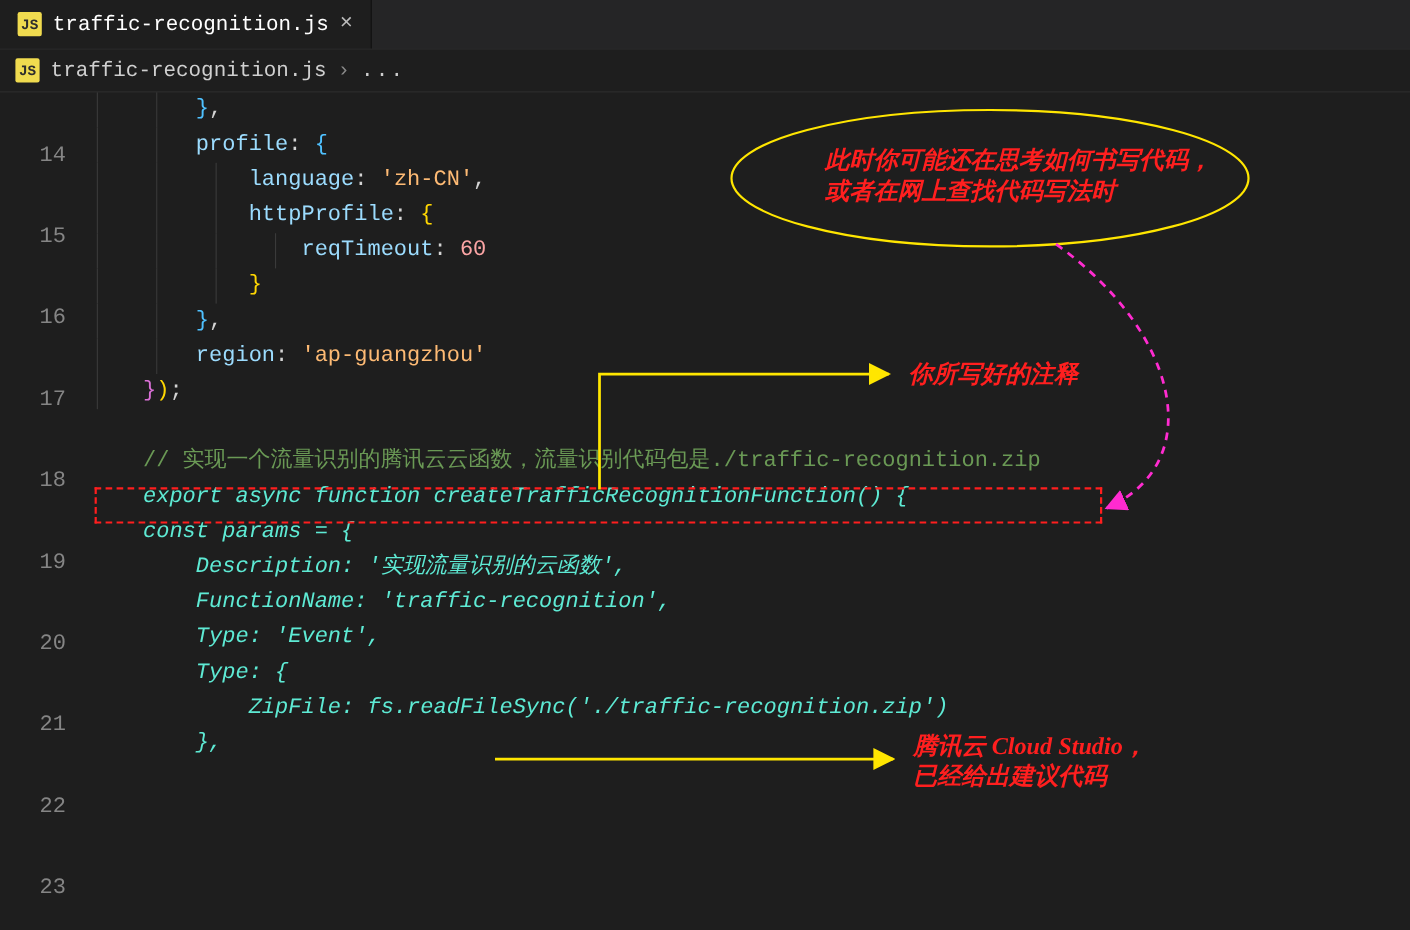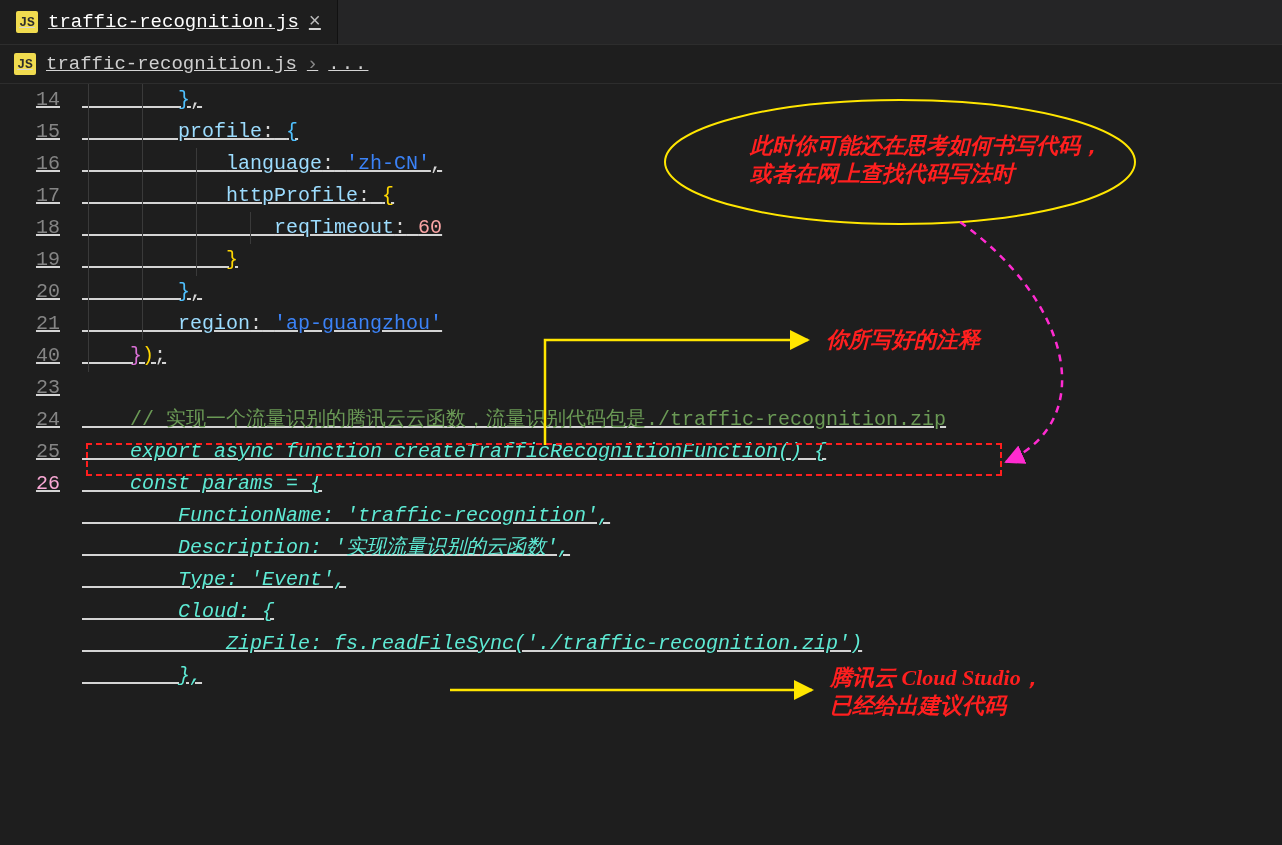--- a/index.html
+++ b/index.html
@@ -9,21 +9,20 @@
     background: #1e1e1e;
     font-family: Menlo, Consolas, "Courier New", monospace;
     font-size: 20px;
     color: #d4d4d4;
     overflow: hidden;
   }
   .editor {
     position: relative;
     width: 1282px;
     height: 845px;
-    text-decoration: underline;
   }
   
   .tab-bar {
     display: flex;
     align-items: stretch;
     height: 44px;
     background: #252526;
   }
   .tab {
     display: flex;
@@ -75,21 +74,21 @@
     font-size: 20px;
     line-height: 32px;
   }
   .gutter {
     width: 82px;
     text-align: right;
     color: #858585;
     padding-right: 22px;
     user-select: none;
   }
-  .gutter .ln { height: 32px; }
+  .gutter .ln { height: 32px; margin-top: 42px; }
   .gutter .ln.current { color: #f9a8d4; }
   .code {
     flex: 1;
     position: relative;
   }
   .row { height: 32px; white-space: pre; position: relative; }
   .indent-guide {
     display: inline-block;
     width: 0;
     border-left: 1px solid #3a3a3a;
@@ -98,21 +97,21 @@
     position: absolute;
     top: 0;
   }
   .ig1 { left: 6px; }
   .ig2 { left: 60px; }
   .ig3 { left: 114px; }
   .ig4 { left: 168px; }
   
   .tk-ident  { color: #9cdcfe; }
   .tk-punc   { color: #d4d4d4; }
-  .tk-str    { color: #3b82f6; }
+  .tk-str    { color: #fdba74; }
   .tk-num    { color: #fca5a5; }
   .tk-comment{ color: #6a9955; }
   .tk-brace-p{ color: #da70d6; }
   .tk-brace-b{ color: #4fc1ff; }
   .tk-brace-y{ color: #ffd702; }
   
   .ghost { color: #5eead4; font-style: italic; }
   .ghost-line { height: 32px; white-space: pre; }
   .current-line-bg {
     position: absolute;
@@ -156,21 +155,21 @@
   <div class="code-area">
     <div class="gutter">
       <div class="ln">14</div>
       <div class="ln">15</div>
       <div class="ln">16</div>
       <div class="ln">17</div>
       <div class="ln">18</div>
       <div class="ln">19</div>
       <div class="ln">20</div>
       <div class="ln">21</div>
-      <div class="ln">40</div>
+      <div class="ln">22</div>
       <div class="ln">23</div>
       <div class="ln">24</div>
       <div class="ln">25</div>
       <div class="ln current">26</div>
     </div>
 
     <div class="code">
 
 
       <div class="row"><span class="indent-guide ig1"></span><span class="indent-guide ig2"></span>        <span class="tk-brace-b">}</span><span class="tk-punc">,</span></div>
@@ -191,24 +190,24 @@
 
       <div class="row"><span class="indent-guide ig1"></span>    <span class="tk-brace-p">}</span><span class="tk-brace-y">)</span><span class="tk-punc">;</span></div>
 
       <div class="row"></div>
 
       <div class="row">    <span class="tk-comment">// 实现一个流量识别的腾讯云云函数，流量识别代码包是./traffic-recognition.zip</span></div>
 
       <div class="row"><span class="current-line-bg"></span>    <span class="ghost">export async function createTrafficRecognitionFunction() {</span></div>
 
       <div class="ghost ghost-line">    const params = {</div>
+      <div class="ghost ghost-line">        Description: '实现流量识别的云函数',</div>
       <div class="ghost ghost-line">        FunctionName: 'traffic-recognition',</div>
-      <div class="ghost ghost-line">        Description: '实现流量识别的云函数',</div>
       <div class="ghost ghost-line">        Type: 'Event',</div>
-      <div class="ghost ghost-line">        Cloud: {</div>
+      <div class="ghost ghost-line">        Type: {</div>
       <div class="ghost ghost-line">            ZipFile: fs.readFileSync('./traffic-recognition.zip')</div>
       <div class="ghost ghost-line">        },</div>
     </div>
   </div>
 
   <div class="dash-box" style="left:86px; top:443px; width:916px; height:33px;"></div>
 
   <svg class="overlay" width="1282" height="845">
     <defs>
       <marker id="arrY" viewBox="0 0 10 10" refX="9" refY="5" markerWidth="8" markerHeight="8" orient="auto-start-reverse">

